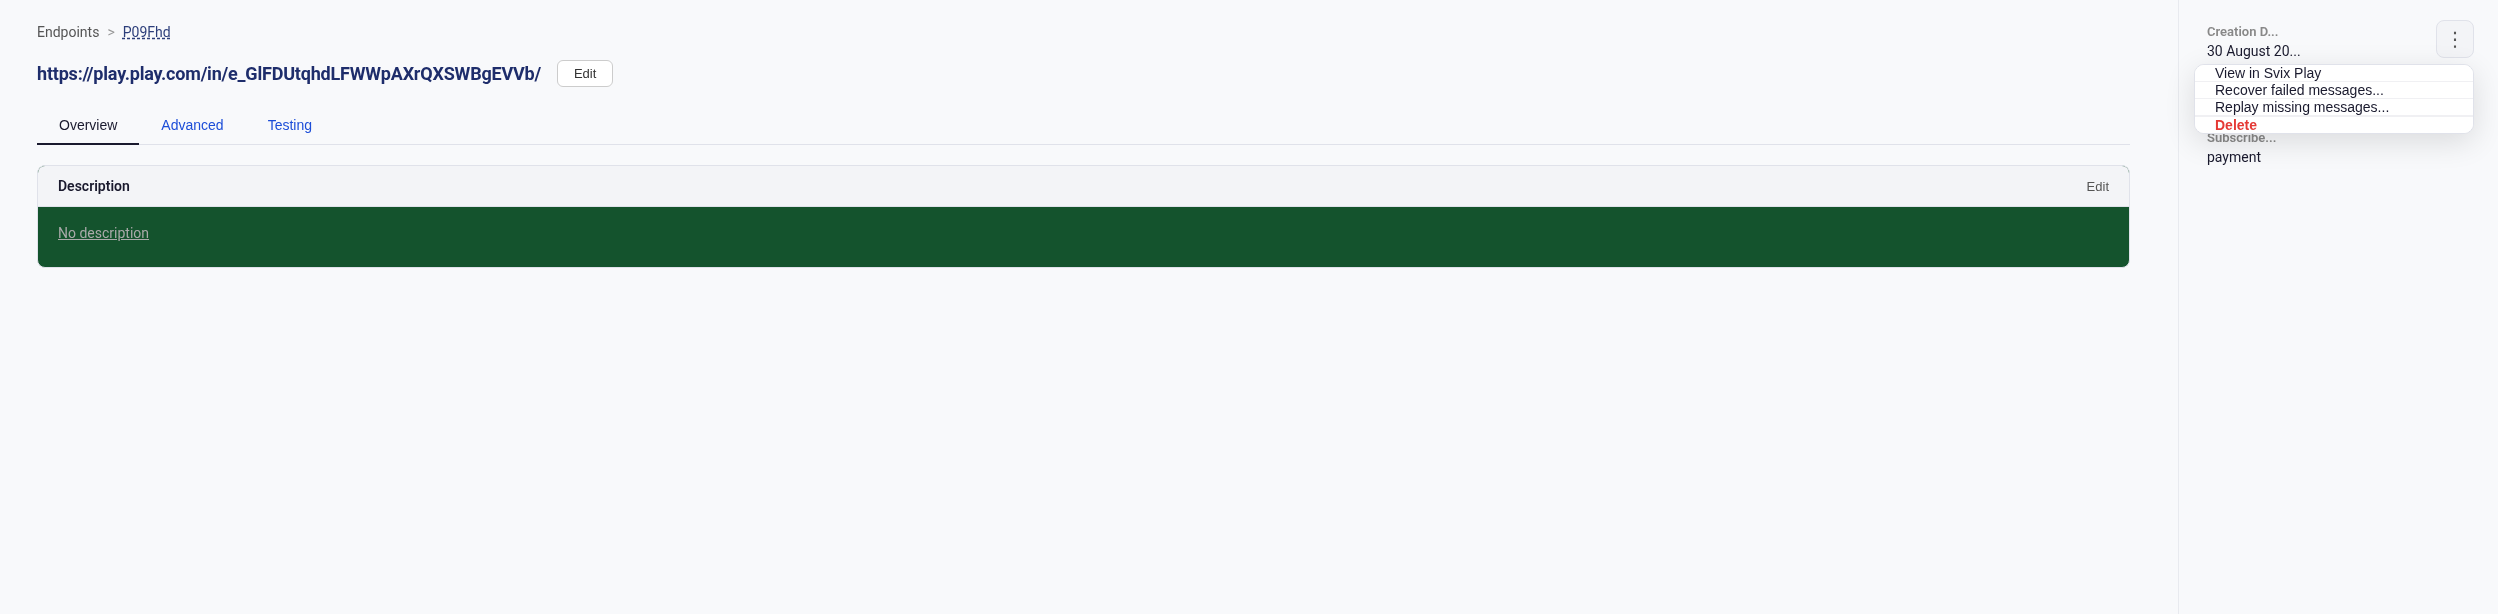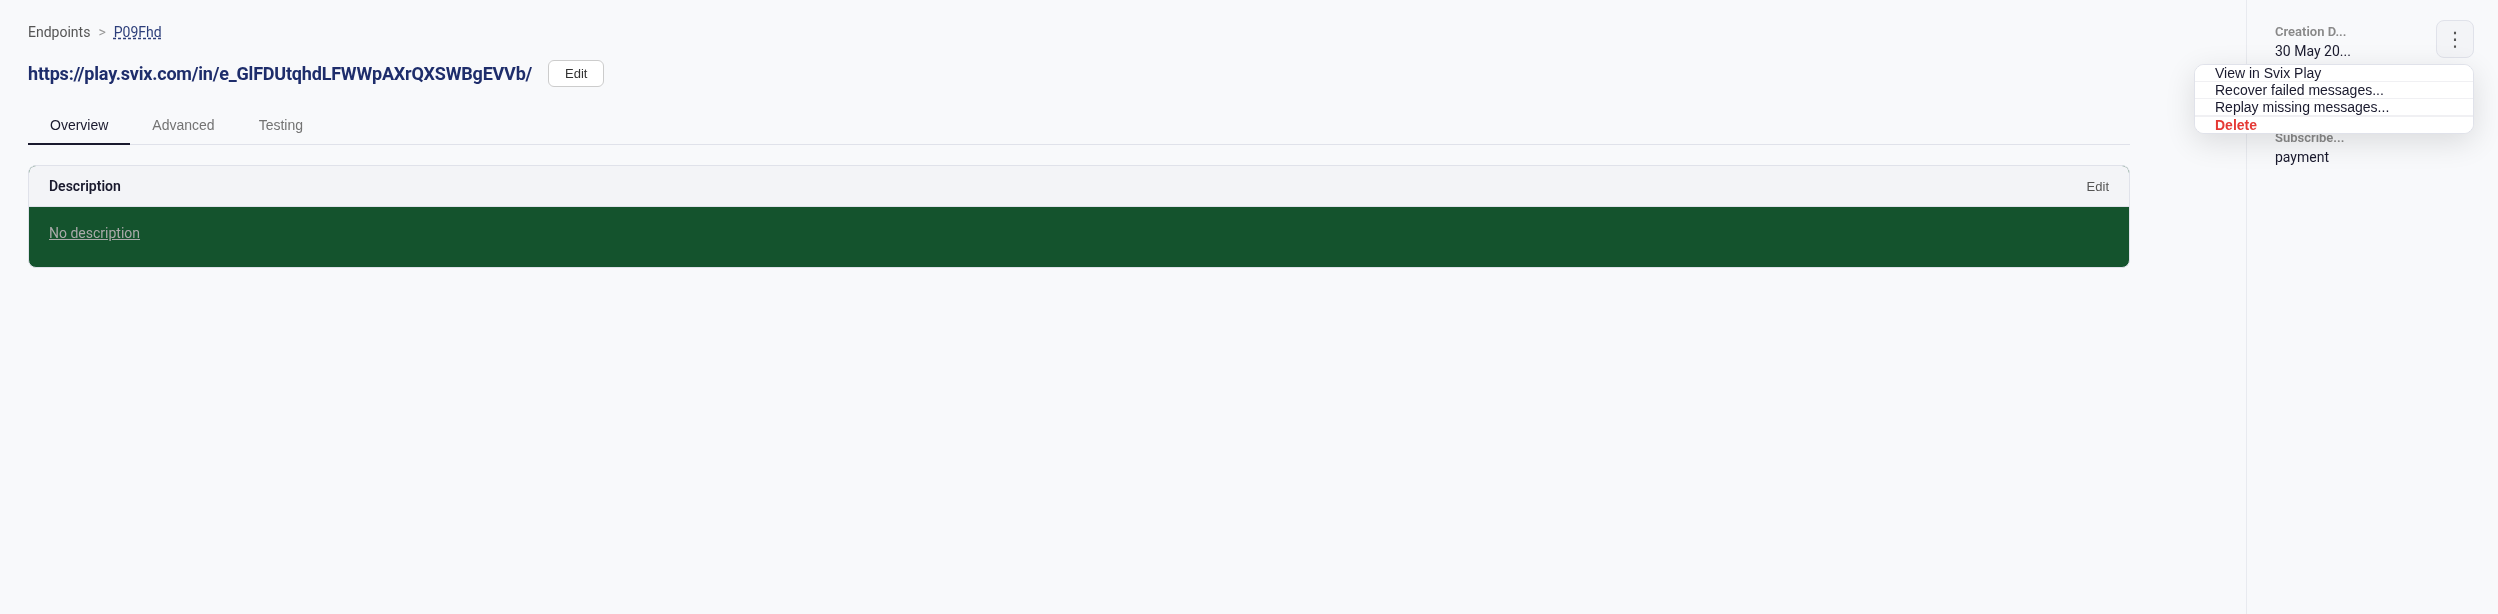--- a/index.html
+++ b/index.html
@@ -64,21 +64,21 @@
     
     .tabs-row {
       display: flex;
       gap: 0;
       border-bottom: 1px solid #e0e2ea;
       margin-bottom: 4px;
     }
     .tab {
       padding: 10px 22px;
       font-size: 14px;
-      color: #737373;
+      color: #1d4ed8;
       cursor: pointer;
       border-bottom: 2px solid transparent;
       margin-bottom: -1px;
       background: transparent;
       border-top: none;
       border-left: none;
       border-right: none;
       outline: none;
     }
     .tab.active {
@@ -121,21 +121,21 @@
     .no-description {
       color: #aaa;
       font-size: 14px;
       text-decoration: underline;
     }
     
     .right-panel {
       position: absolute;
       top: 0;
       right: 0;
-      width: 252px;
+      width: 320px;
       height: 100%;
       background: #f8f9fb;
       padding: 24px 28px;
       border-left: 1px solid #e8eaef;
     }
     .meta-label {
       font-size: 13px;
       font-weight: 600;
       color: #888;
       margin-bottom: 4px;
@@ -193,40 +193,40 @@
     }
     .dropdown-divider {
       height: 1px;
       background: #f0f0f3;
       margin: 0;
     }
     
     .content-area {
       position: absolute;
       top: 0;
-      left: 0;
+      left: 9px;
       right: 340px;
       padding: 24px 28px;
     }
   </style>
 </head>
 <body>
 
 <div class="page-wrapper">
 
   <div class="content-area">
 
     <div class="breadcrumb">
       <span class="breadcrumb-link">Endpoints</span>
       <span class="breadcrumb-sep">&gt;</span>
       <span class="breadcrumb-current">P09Fhd</span>
     </div>
 
     <div class="url-row">
-      <span class="endpoint-url">https://play.svix.com/in/e_GlFDUtqhdLFWWpAXrQXSWBgEVVb/</span>
+      <span class="endpoint-url">https://play.play.com/in/e_GlFDUtqhdLFWWpAXrQXSWBgEVVb/</span>
       <button class="edit-button">Edit</button>
     </div>
 
     <div class="tabs-row">
       <button class="tab active">
         <span>Overview</span>
       </button>
       <button class="tab">
         <span>Advanced</span>
       </button>
@@ -241,21 +241,21 @@
         <button class="card-edit-btn">Edit</button>
       </div>
       <div class="card-body">
         <span class="no-description">No description</span>
       </div>
     </div>
   </div>
 
   <div class="right-panel">
     <div class="meta-label">Creation D...</div>
-    <div class="meta-value">30 May 20...</div>
+    <div class="meta-value">30 August 20...</div>
 
     <div class="meta-label">Last Upda...</div>
     <div class="meta-value">8 August 2...</div>
 
     <div class="meta-label">Subscribe...</div>
     <div class="meta-value">payment</div>
   </div>
 
   <button class="more-button">
     <span>⋮</span>

